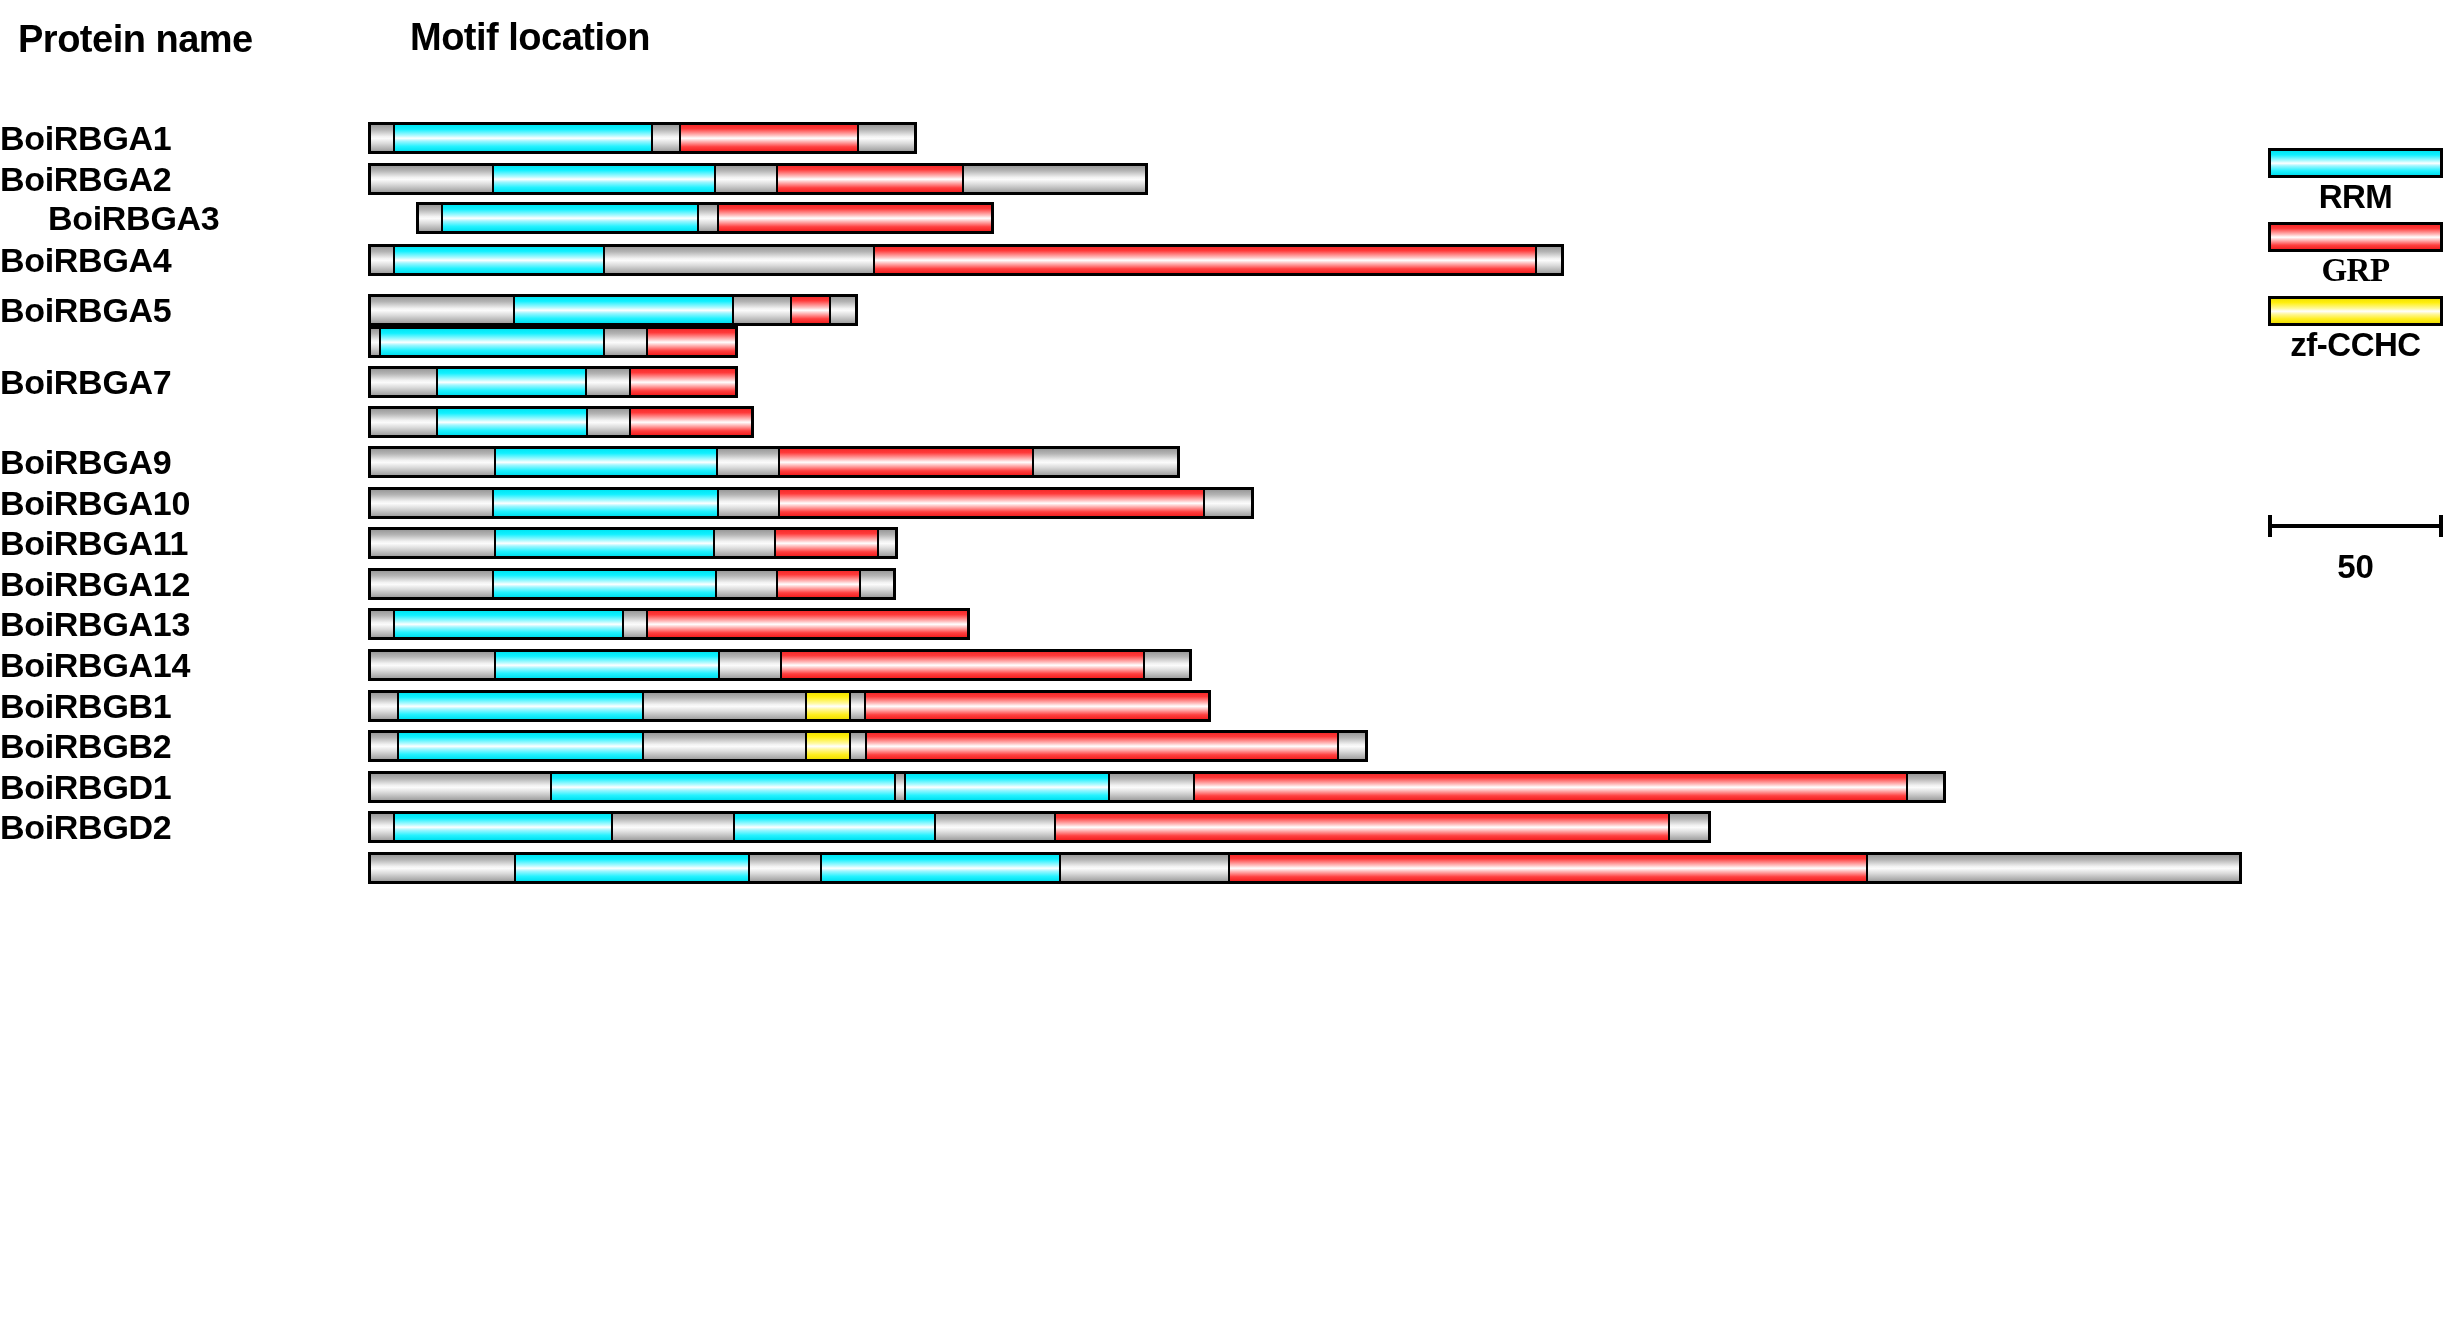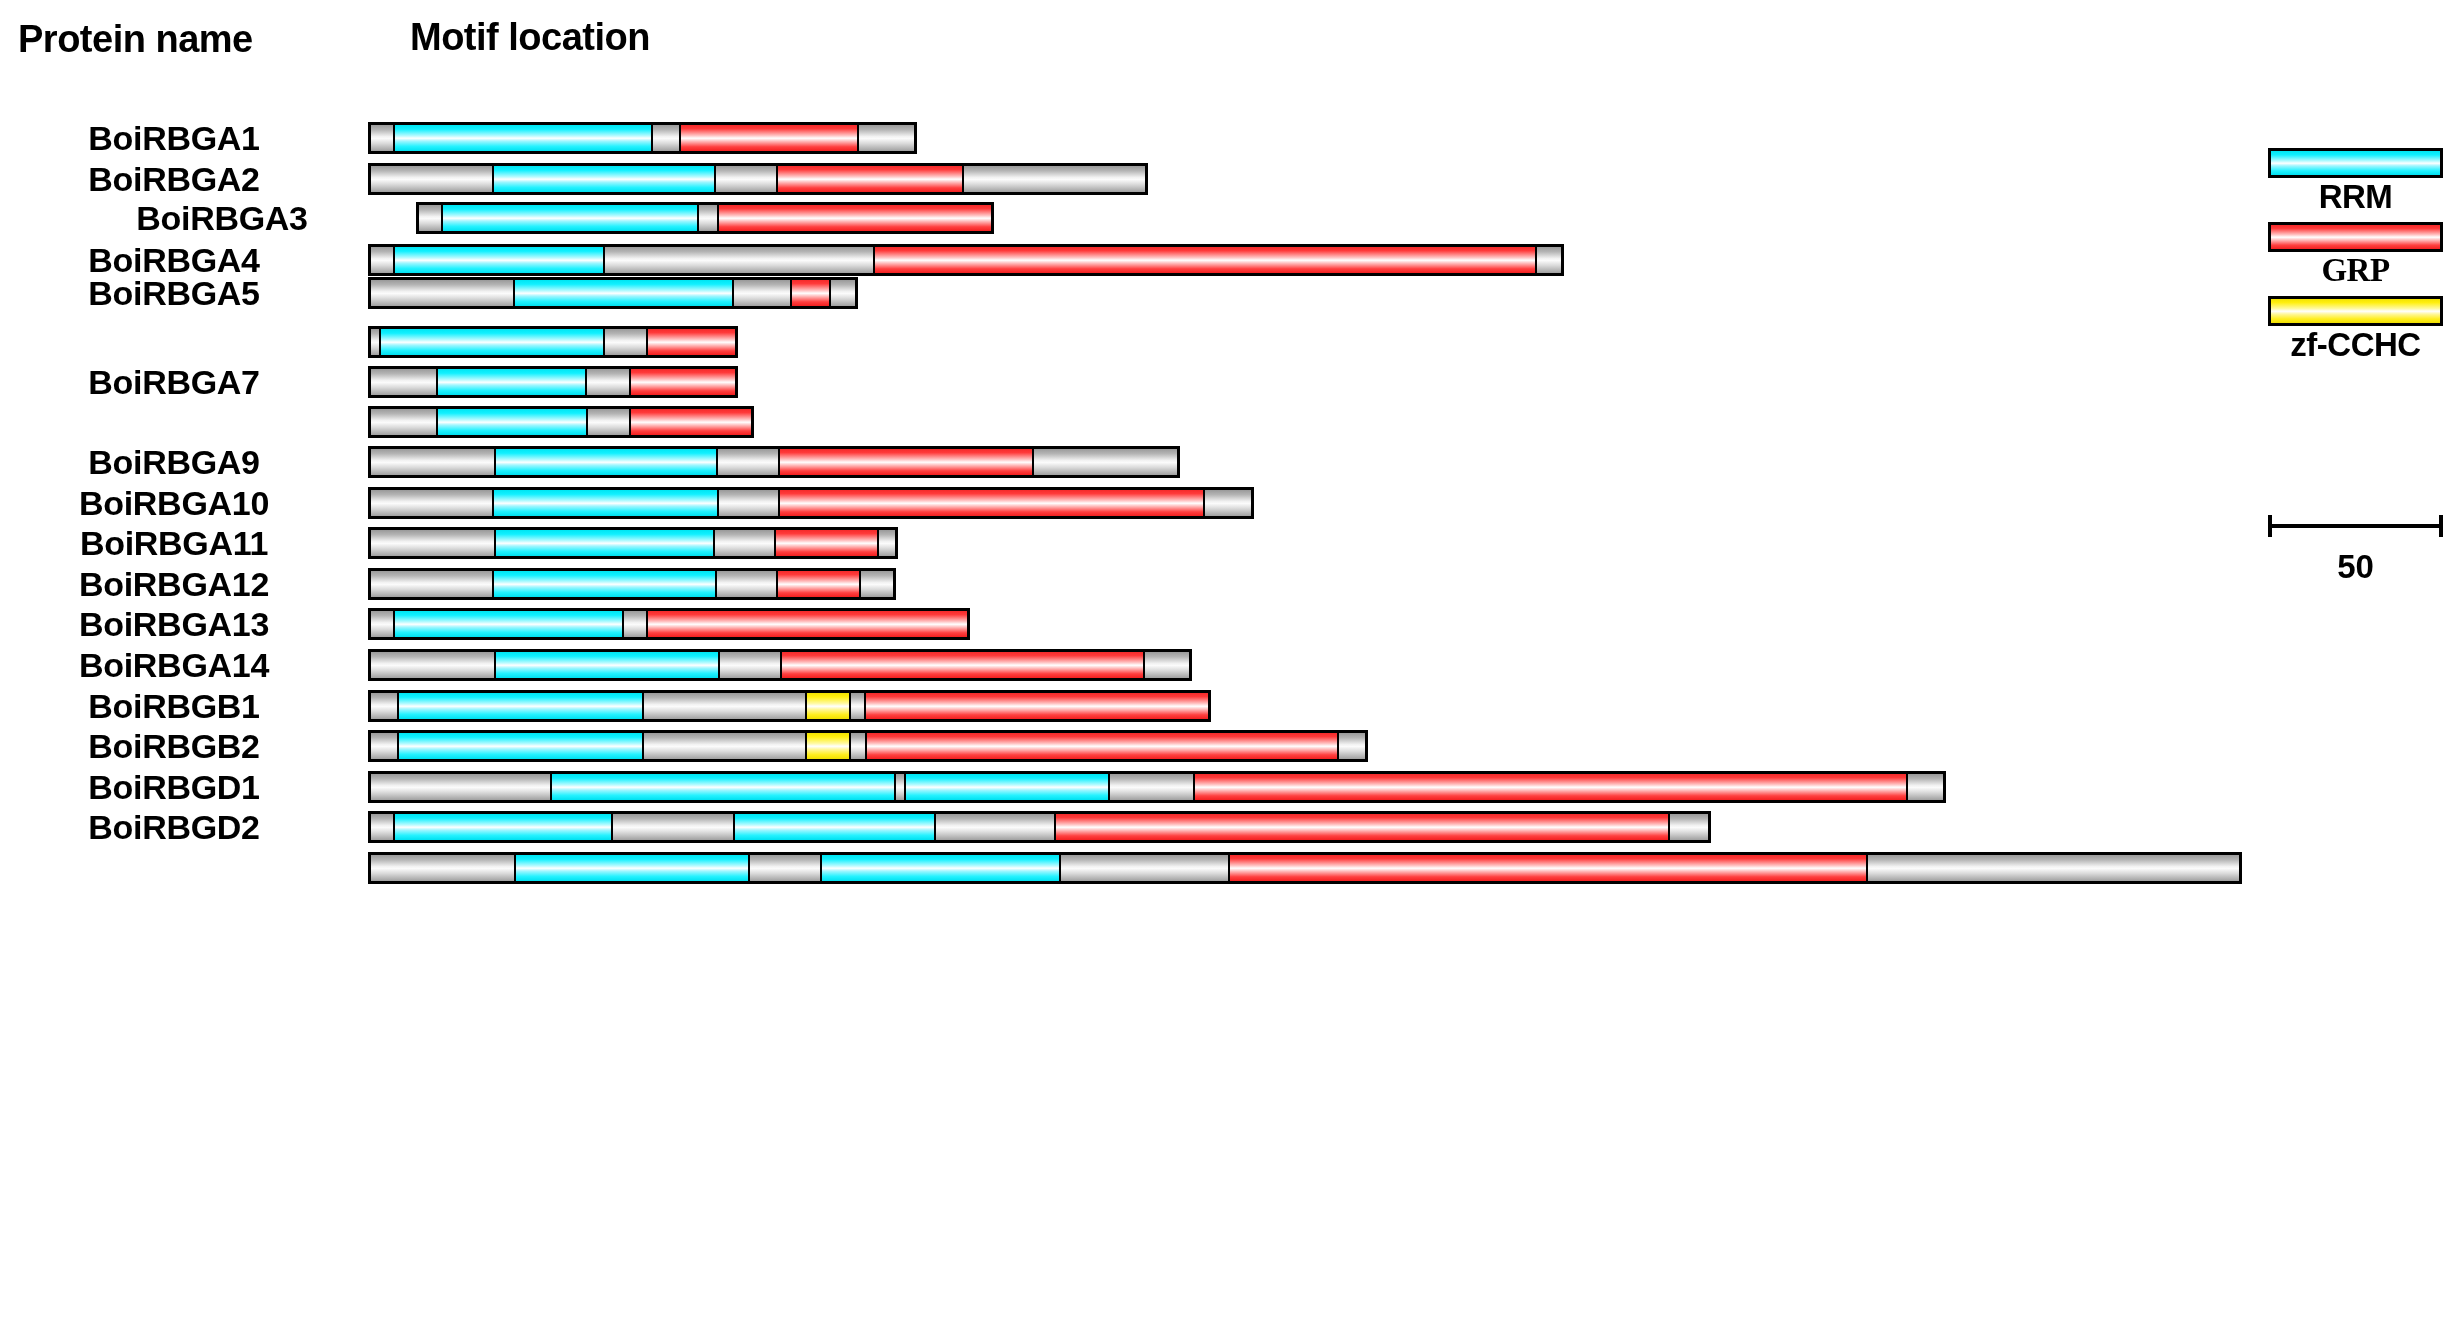--- a/index.html
+++ b/index.html
@@ -44,21 +44,21 @@
     width: 2443px;
     height: 40px;
   }
   .row-label {
     position: absolute;
     left: 0;
     top: 0;
     width: 348px;
     height: 40px;
     line-height: 40px;
-    text-align: center;
+    text-align: left;
     font-weight: bold;
     font-size: 34px;
     color: #000000;
     white-space: nowrap;
     letter-spacing: -0.3px;
   }
   .bar {
     position: absolute;
     top: 4px;
     height: 32px;
@@ -203,21 +203,21 @@
       <div class="row" style="top: 240px;">
         <div class="row-label">BoiRBGA4</div>
         <div class="bar" style="left: 368px; width: 1196px;">
           <div class="seg seg-gray" style="left: 0px; width: 23.8796px;"></div>
           <div class="seg seg-cyan" style="left: 23.8796px; width: 209.941px;"></div>
           <div class="seg seg-gray" style="left: 233.821px; width: 270.635px;"></div>
           <div class="seg seg-red" style="left: 504.457px; width: 661.664px;"></div>
           <div class="seg seg-gray last" style="left: 1166.12px; width: 23.8796px;"></div>
         </div>
       </div>
-      <div class="row" style="top: 273px;">
+      <div class="row" style="top: 290px;">
         <div class="row-label">BoiRBGA5</div>
         <div class="bar" style="left: 368px; width: 490px;">
           <div class="seg seg-gray" style="left: 0px; width: 144.212px;"></div>
           <div class="seg seg-cyan" style="left: 144.212px; width: 219.282px;"></div>
           <div class="seg seg-gray" style="left: 363.494px; width: 57.2898px;"></div>
           <div class="seg seg-red" style="left: 420.784px; width: 39.5102px;"></div>
           <div class="seg seg-gray last" style="left: 460.294px; width: 23.7061px;"></div>
         </div>
       </div>
       <div class="row" style="top: 322px;">

